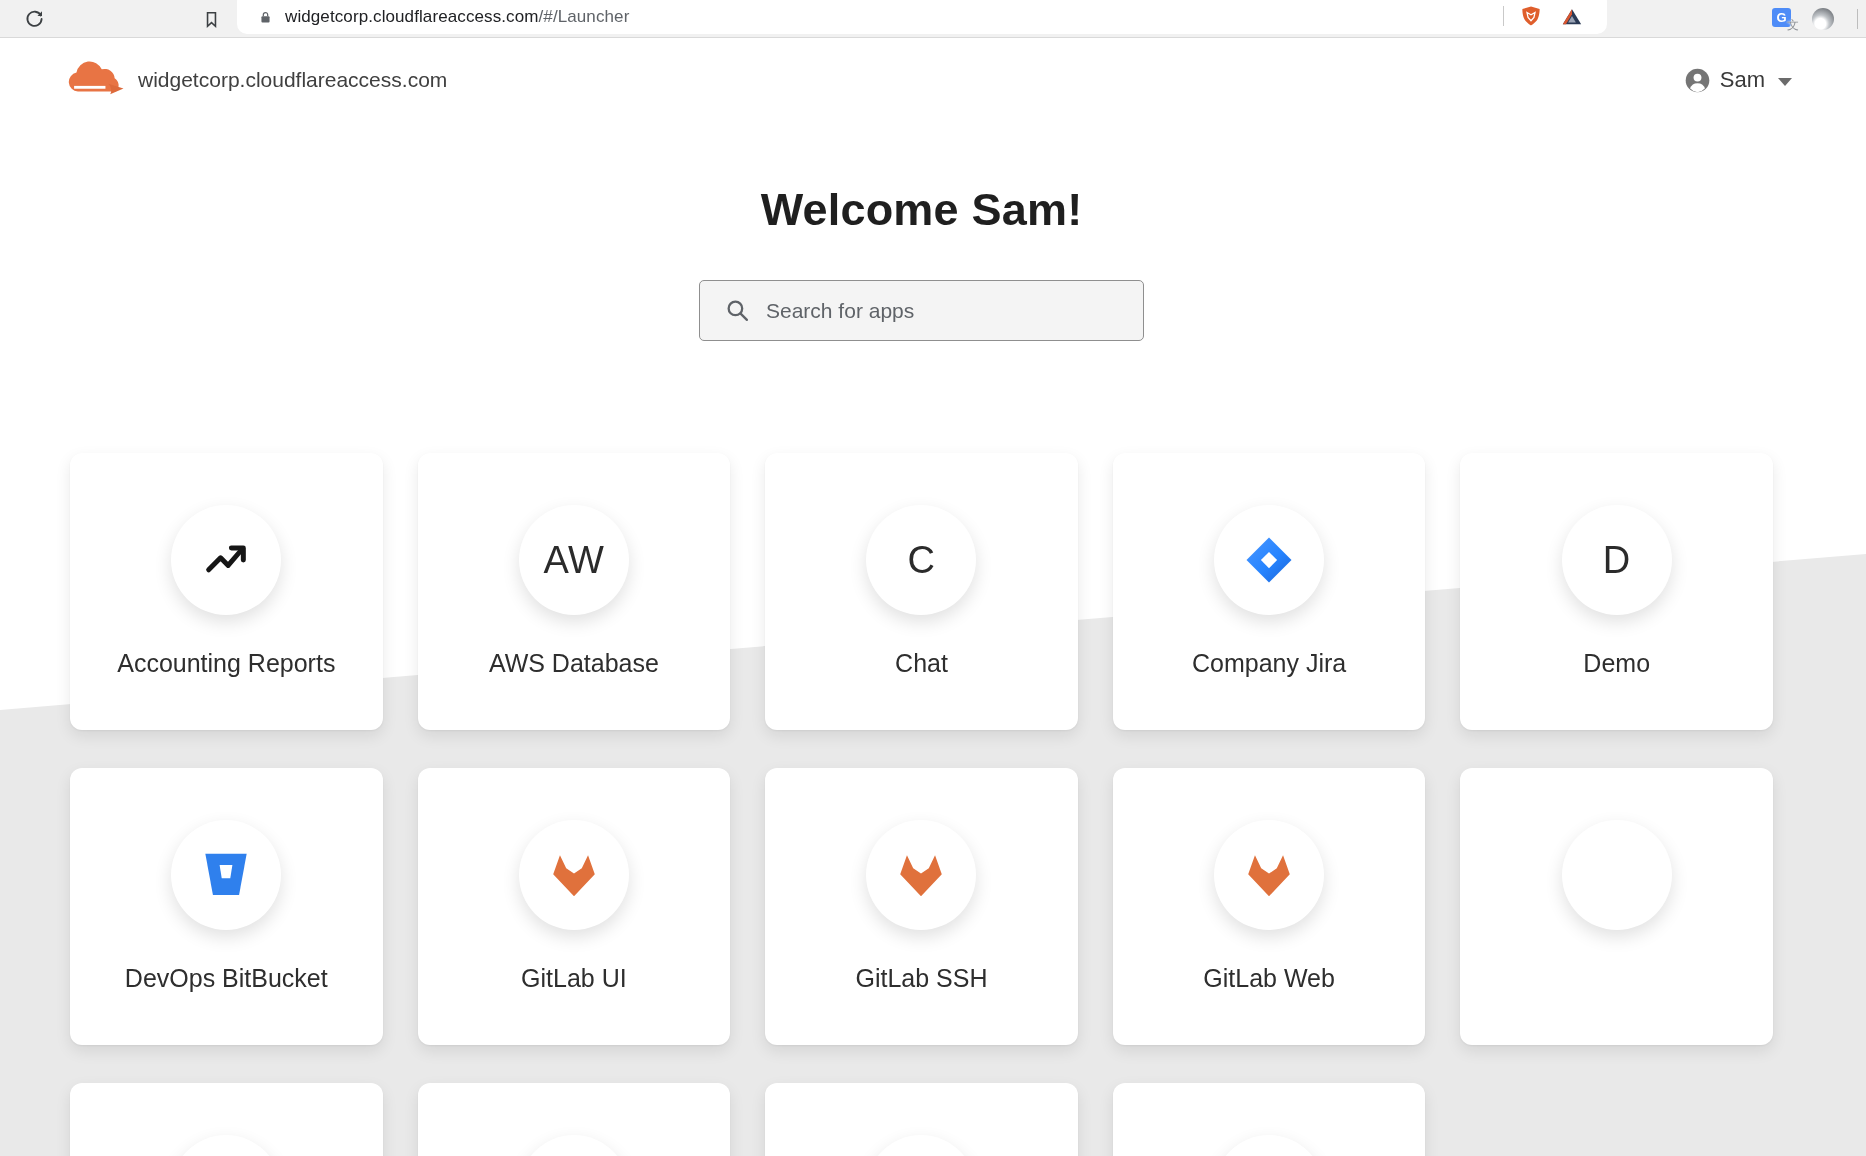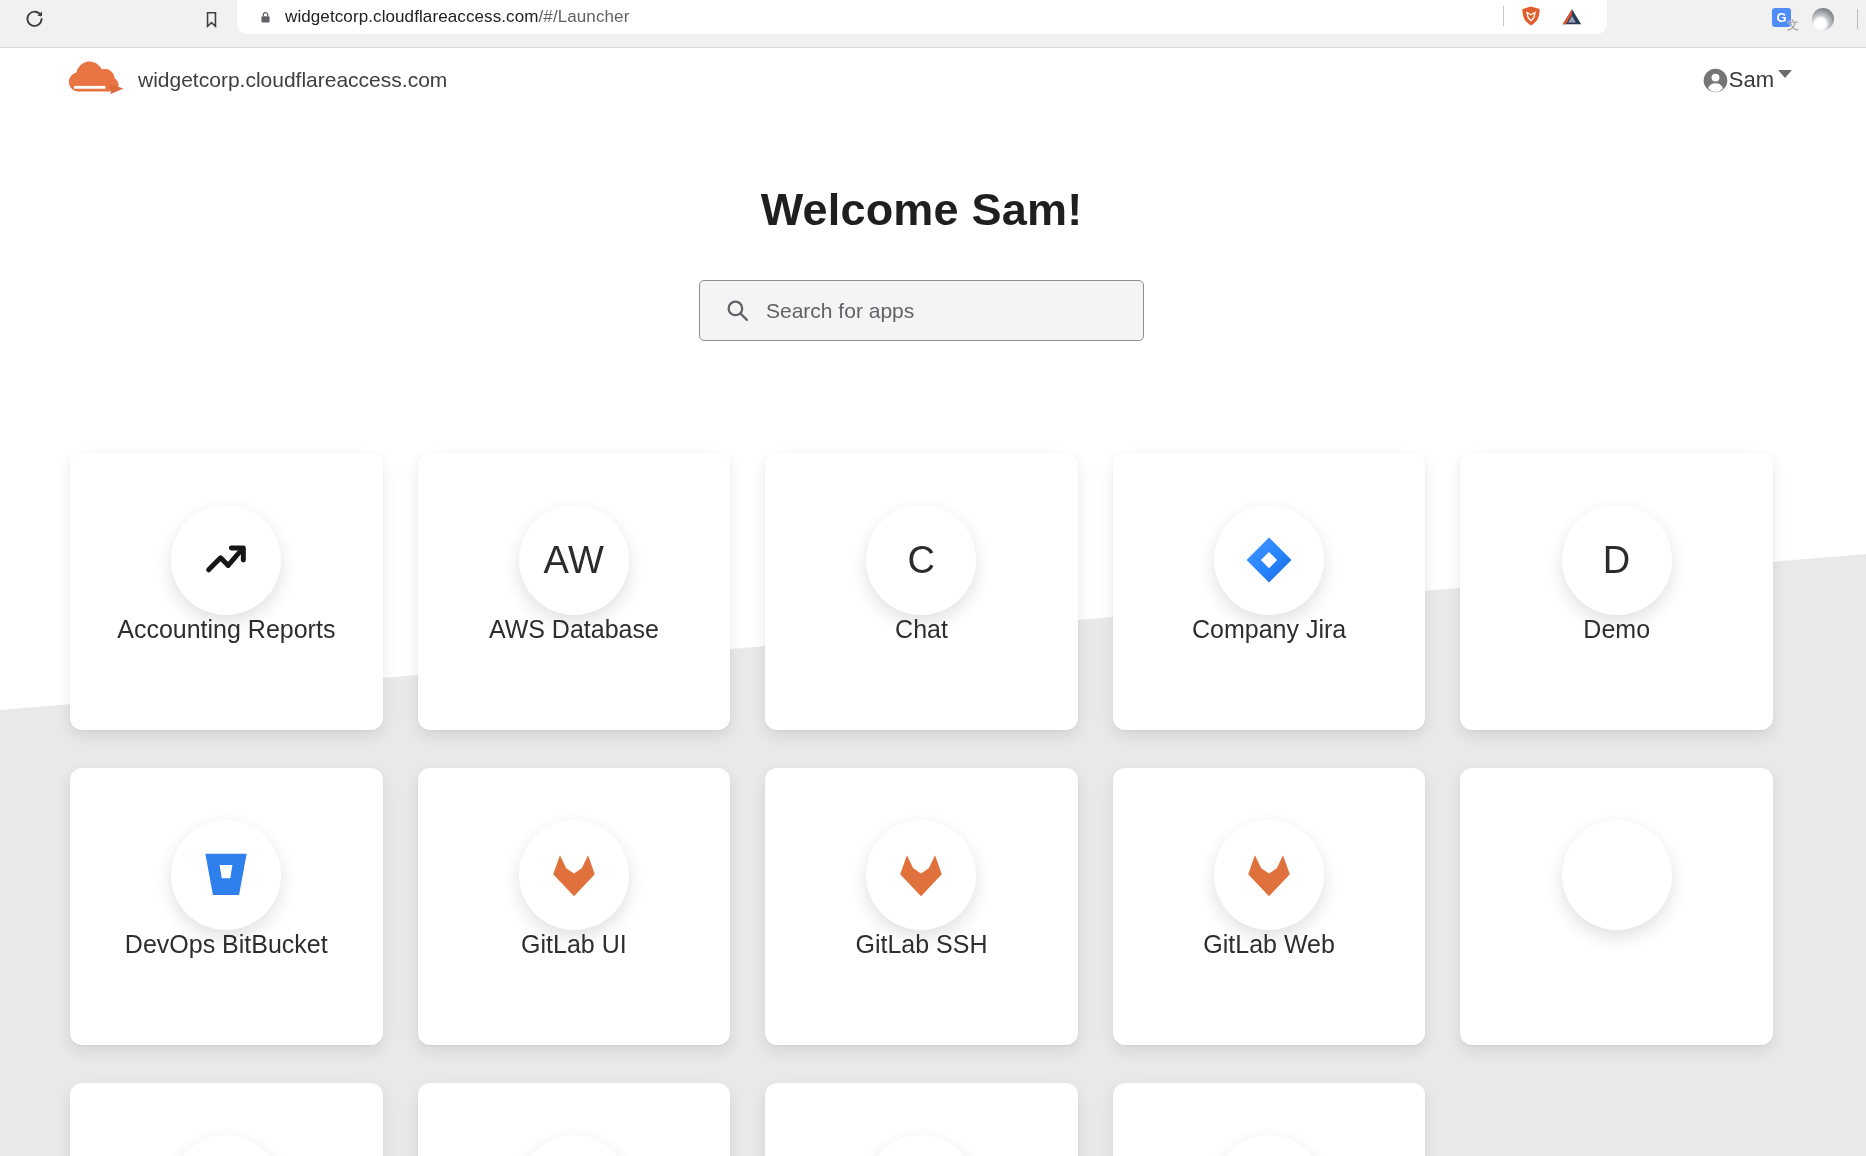--- a/index.html
+++ b/index.html
@@ -1,21 +1,21 @@
 <!DOCTYPE html>
 <html><head>
 <meta charset="utf-8">
 <style>
   * { margin:0; padding:0; box-sizing:border-box; }
   html,body { width:1866px; height:1156px; overflow:hidden; background:#fff;
               font-family:"Liberation Sans", sans-serif; }
   .page { position:relative; width:1866px; height:1156px; background:#ffffff; }
 
   
-  .browser-bar { position:absolute; top:0; left:0; width:1866px; height:48px;
+  .browser-bar { position:absolute; top:0; left:0; width:1866px; height:38px;
                  background:#f1f1f1; border-bottom:1px solid #d9d9d9; z-index:30; }
   .bb-icon { position:absolute; top:8px; }
   .reload { left:24px; }
   .bookmark { left:202px; top:9px; }
   .addr-pill { position:absolute; left:237px; top:-8px; width:1370px; height:42px;
                background:#ffffff; border-radius:10px; }
   .lock { position:absolute; left:21px; top:18px; }
   .url-text { position:absolute; left:48px; top:15px; font-size:17px; color:#202124;
               letter-spacing:.1px; white-space:nowrap; }
   .url-path { color:#5f6368; }
@@ -35,21 +35,21 @@
   
   .wedge { position:absolute; left:0; top:0; width:1866px; height:1156px; z-index:1;
            background:#e9e9e9;
            clip-path:polygon(0 710px, 1866px 554px, 1866px 1156px, 0 1156px); }
 
   
   .site-header { position:absolute; top:56px; left:64px; right:74px; height:48px;
                  display:flex; align-items:center; justify-content:space-between; z-index:10; }
   .brand { display:flex; align-items:center; gap:12px; }
   .brand-domain { font-size:21px; color:#404040; }
-  .user-menu { display:flex; gap:0; }
+  .user-menu { display:flex; align-items:center; gap:9px; }
   .user-name { font-size:22px; color:#3a3a3a; }
   .caret { width:0; height:0; border-left:7px solid transparent; border-right:7px solid transparent;
            border-top:8px solid #6b6b6b; margin-left:4px; margin-top:3px; }
 
   
   .content { position:absolute; left:70px; top:0; width:1703px; z-index:5; }
   .welcome { position:absolute; top:184px; width:100%; text-align:center;
              font-size:45px; font-weight:700; color:#1f1f1f; letter-spacing:.2px; }
   .search-wrap { position:absolute; top:280px; left:629px; width:445px; height:61px; }
   .search-input { width:445px; height:61px; background:#f4f4f4; border:1px solid #8f8f8f;
@@ -61,21 +61,21 @@
   
   .grid { position:absolute; top:453px; left:0; width:1703px;
           display:grid; grid-template-columns:repeat(5, 1fr); column-gap:35px; row-gap:38px; }
   .card { position:relative; height:277px; background:#ffffff; border-radius:12px;
           box-shadow:0 1px 2px rgba(0,0,0,.05), 0 6px 16px rgba(0,0,0,.09);
           display:flex; flex-direction:column; align-items:center; cursor:pointer; }
   .icon-circle { margin-top:52px; width:110px; height:110px; border-radius:50%; background:#fff;
                  box-shadow:0 7px 18px rgba(0,0,0,.12);
                  display:flex; align-items:center; justify-content:center; }
   .initials { font-size:38px; font-weight:500; color:#2b2b2b; letter-spacing:.5px; }
-  .card-label { font-size:25px; color:#2e2e2e; }
+  .card-label { margin-top:34px; font-size:25px; color:#2e2e2e; }
 
   svg { display:block; }
 </style>
 </head>
 <body>
 
 <svg width="0" height="0" style="position:absolute">
   <defs>
     <linearGradient id="jgrad" x1="0" y1="0" x2="1" y2="1">
       <stop offset="0" stop-color="#4a97ff"></stop>

